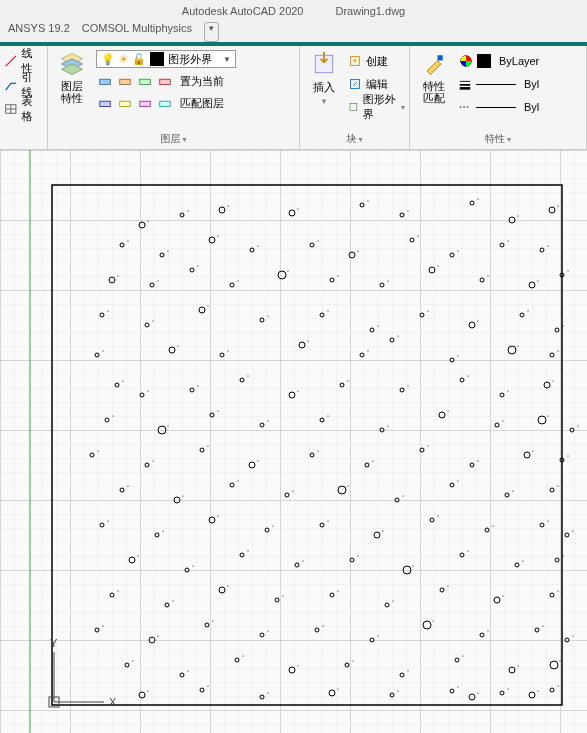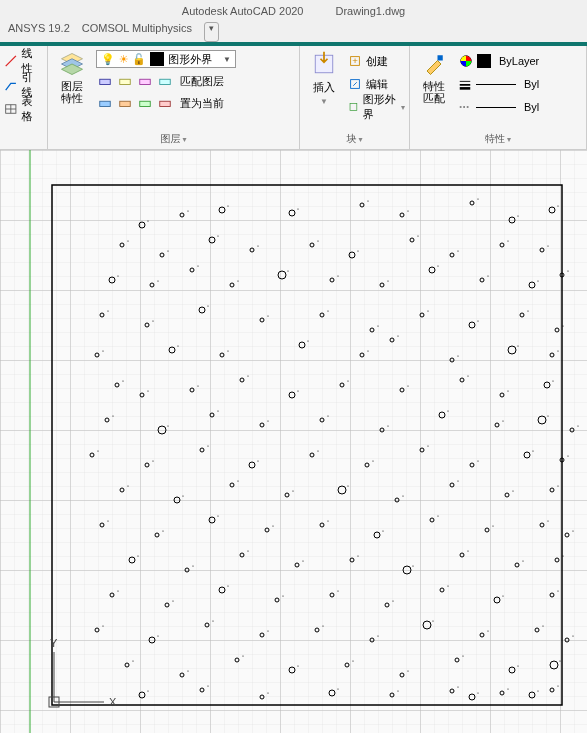--- a/index.html
+++ b/index.html
@@ -88,62 +88,62 @@
           <span>💡</span>
           <span style="color:#f90">☀</span>
           <span style="color:#06c">🔓</span>
           <span class="swatch"></span>
           <span>图形外界</span>
           <span class="arrow">▼</span>
         </div>
         <div class="btn-row">
           <span class="btn-small">
               <svg class="icon-sq" viewBox="0 0 16 16">
-                <rect x="2" y="6" width="12" height="6" fill="#ccf" stroke="#339"></rect>
-              </svg>
-            </span>
-          <span class="btn-small">
-              <svg class="icon-sq" viewBox="0 0 16 16">
-                <rect x="2" y="6" width="12" height="6" fill="#ffc" stroke="#993"></rect>
-              </svg>
-            </span>
-          <span class="btn-small">
-              <svg class="icon-sq" viewBox="0 0 16 16">
-                <rect x="2" y="6" width="12" height="6" fill="#fcf" stroke="#939"></rect>
-              </svg>
-            </span>
-          <span class="btn-small">
-              <svg class="icon-sq" viewBox="0 0 16 16">
-                <rect x="2" y="6" width="12" height="6" fill="#cff" stroke="#399"></rect>
-              </svg>
-            </span>
-          <span style="padding-left:4px">匹配图层</span>
+                <rect x="2" y="6" width="12" height="6" fill="#9cf" stroke="#369"></rect>
+              </svg>
+            </span>
+          <span class="btn-small">
+              <svg class="icon-sq" viewBox="0 0 16 16">
+                <rect x="2" y="6" width="12" height="6" fill="#fc9" stroke="#963"></rect>
+              </svg>
+            </span>
+          <span class="btn-small">
+              <svg class="icon-sq" viewBox="0 0 16 16">
+                <rect x="2" y="6" width="12" height="6" fill="#cfc" stroke="#393"></rect>
+              </svg>
+            </span>
+          <span class="btn-small">
+              <svg class="icon-sq" viewBox="0 0 16 16">
+                <rect x="2" y="6" width="12" height="6" fill="#fcc" stroke="#933"></rect>
+              </svg>
+            </span>
+          <span style="padding-left:4px">置为当前</span>
         </div>
         <div class="btn-row">
           <span class="btn-small">
               <svg class="icon-sq" viewBox="0 0 16 16">
-                <rect x="2" y="6" width="12" height="6" fill="#9cf" stroke="#369"></rect>
-              </svg>
-            </span>
-          <span class="btn-small">
-              <svg class="icon-sq" viewBox="0 0 16 16">
-                <rect x="2" y="6" width="12" height="6" fill="#fc9" stroke="#963"></rect>
-              </svg>
-            </span>
-          <span class="btn-small">
-              <svg class="icon-sq" viewBox="0 0 16 16">
-                <rect x="2" y="6" width="12" height="6" fill="#cfc" stroke="#393"></rect>
-              </svg>
-            </span>
-          <span class="btn-small">
-              <svg class="icon-sq" viewBox="0 0 16 16">
-                <rect x="2" y="6" width="12" height="6" fill="#fcc" stroke="#933"></rect>
-              </svg>
-            </span>
-          <span style="padding-left:4px">置为当前</span>
+                <rect x="2" y="6" width="12" height="6" fill="#ccf" stroke="#339"></rect>
+              </svg>
+            </span>
+          <span class="btn-small">
+              <svg class="icon-sq" viewBox="0 0 16 16">
+                <rect x="2" y="6" width="12" height="6" fill="#ffc" stroke="#993"></rect>
+              </svg>
+            </span>
+          <span class="btn-small">
+              <svg class="icon-sq" viewBox="0 0 16 16">
+                <rect x="2" y="6" width="12" height="6" fill="#fcf" stroke="#939"></rect>
+              </svg>
+            </span>
+          <span class="btn-small">
+              <svg class="icon-sq" viewBox="0 0 16 16">
+                <rect x="2" y="6" width="12" height="6" fill="#cff" stroke="#399"></rect>
+              </svg>
+            </span>
+          <span style="padding-left:4px">匹配图层</span>
         </div>
       </div>
     </div>
     <div class="panel-title">图层</div>
   </div>
 
   <div class="panel" style="width:110px">
     <div class="panel-body">
       <div class="big-btn">
         <svg class="big-btn-icon" viewBox="0 0 32 32">

